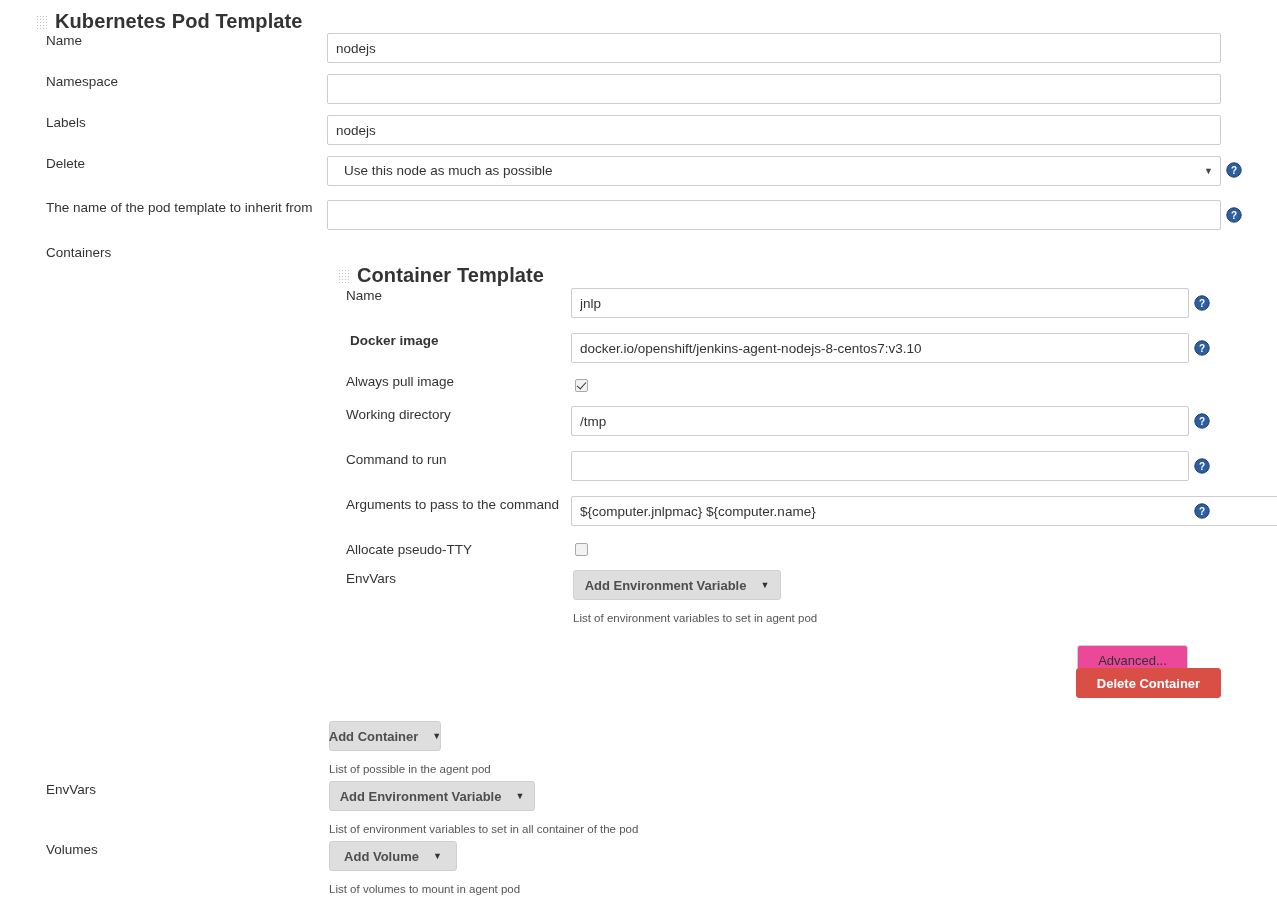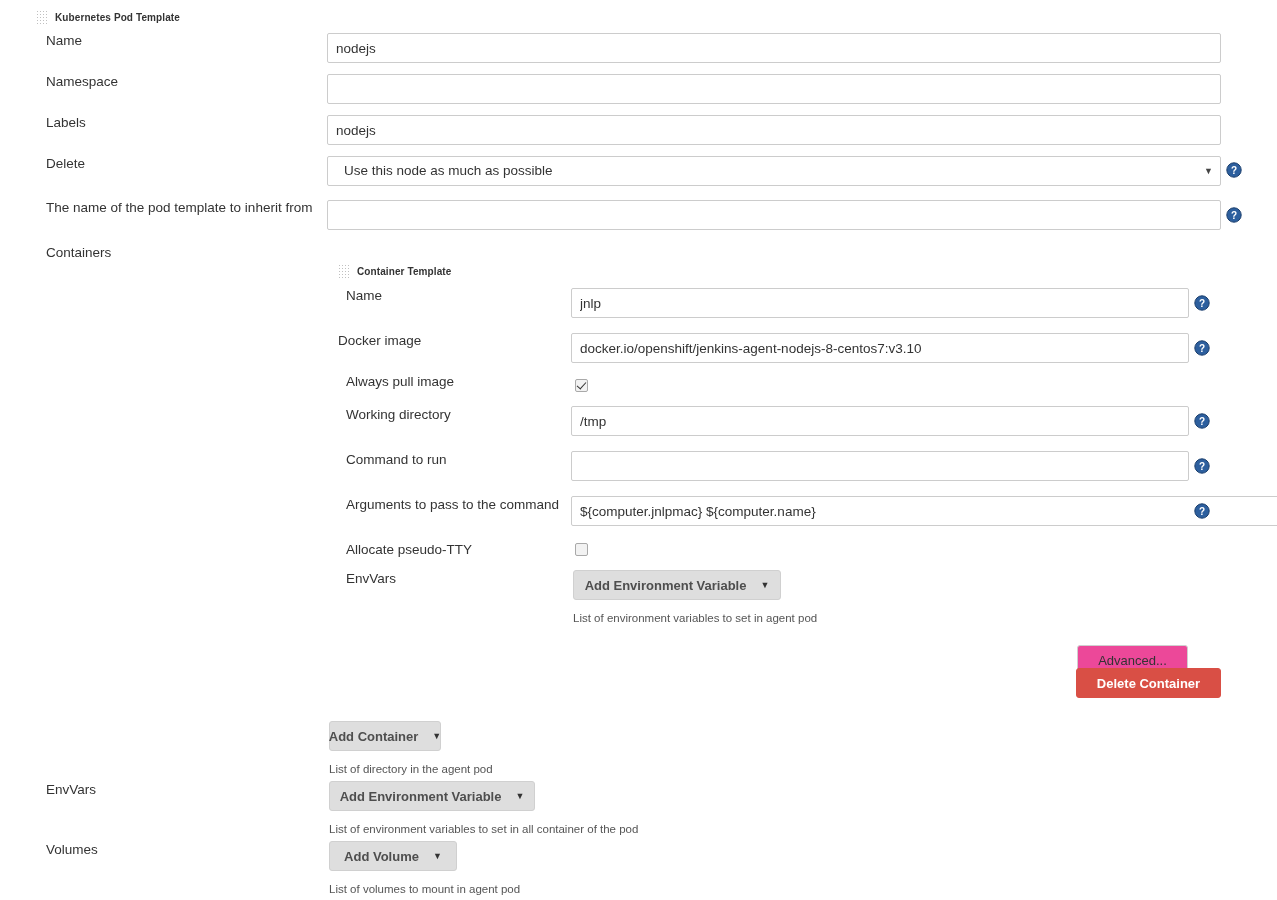--- a/index.html
+++ b/index.html
@@ -23,21 +23,21 @@
   }
 
   
   .sec-head {
     position: absolute;
     display: flex;
     align-items: center;
     gap: 8px;
   }
   .sec-title {
-    font-size: 10px;
+    font-size: 20px;
     font-weight: bold;
     color: #333;
     letter-spacing: .1px;
   }
   .drag-handle {
     width: 11px; height: 14px;
     background-image:
       radial-gradient(#bdbdbd 38%, transparent 40%);
     background-size: 3px 3px;
     background-position: 0 0;
@@ -220,21 +220,21 @@
     <span class="lbl">Name</span>
   </div>
   <input class="tinput" style="left: 571px; top: 288px; width: 618px;" value="jnlp">
   <span class="help" style="left:1194px; top:295px;">
     <svg width="16" height="16" viewBox="0 0 16 16">
         <circle cx="8" cy="8" r="7.2" fill="#2d5f9e" stroke="#1b3f6d" stroke-width="1"></circle>
         <text x="8" y="11.6" font-size="10" font-family="Liberation Sans, sans-serif" font-weight="bold" fill="#ffffff" text-anchor="middle">?</text>
       </svg>
   </span>
 
-  <div class="row" style="left:338px; top:333px;">
+  <div class="row" style="left:350px; top:333px;font-weight:bold;">
     <span class="lbl">Docker image</span>
   </div>
   <input class="tinput" style="left: 571px; top: 333px; width: 618px;" value="docker.io/openshift/jenkins-agent-nodejs-8-centos7:v3.10">
   <span class="help" style="left:1194px; top:340px;">
     <svg width="16" height="16" viewBox="0 0 16 16">
         <circle cx="8" cy="8" r="7.2" fill="#2d5f9e" stroke="#1b3f6d" stroke-width="1"></circle>
         <text x="8" y="11.6" font-size="10" font-family="Liberation Sans, sans-serif" font-weight="bold" fill="#ffffff" text-anchor="middle">?</text>
       </svg>
   </span>
 
@@ -295,21 +295,21 @@
   </div>
 
   <div class="btn btn-danger" style="left:1076px; top:668px; width:145px;justify-content:center;">
     <span>Delete Container</span>
   </div>
 
   <div class="btn" style="left:329px; top:721px; width:112px;">
     <span>Add Container</span>
     <span class="bcaret">▼</span>
   </div>
-  <div class="hint" style="left:329px; top:762px;">List of directory in the agent pod</div>
+  <div class="hint" style="left:329px; top:762px;">List of possible in the agent pod</div>
 
   <div class="row" style="left:46px; top:782px;">
     <span class="lbl">EnvVars</span>
   </div>
   <div class="btn" style="left:329px; top:781px; width:206px;">
     <span>Add Environment Variable</span>
     <span class="bcaret">▼</span>
   </div>
   <div class="hint" style="left:329px; top:822px;">List of environment variables to set in all container of the pod</div>
 

